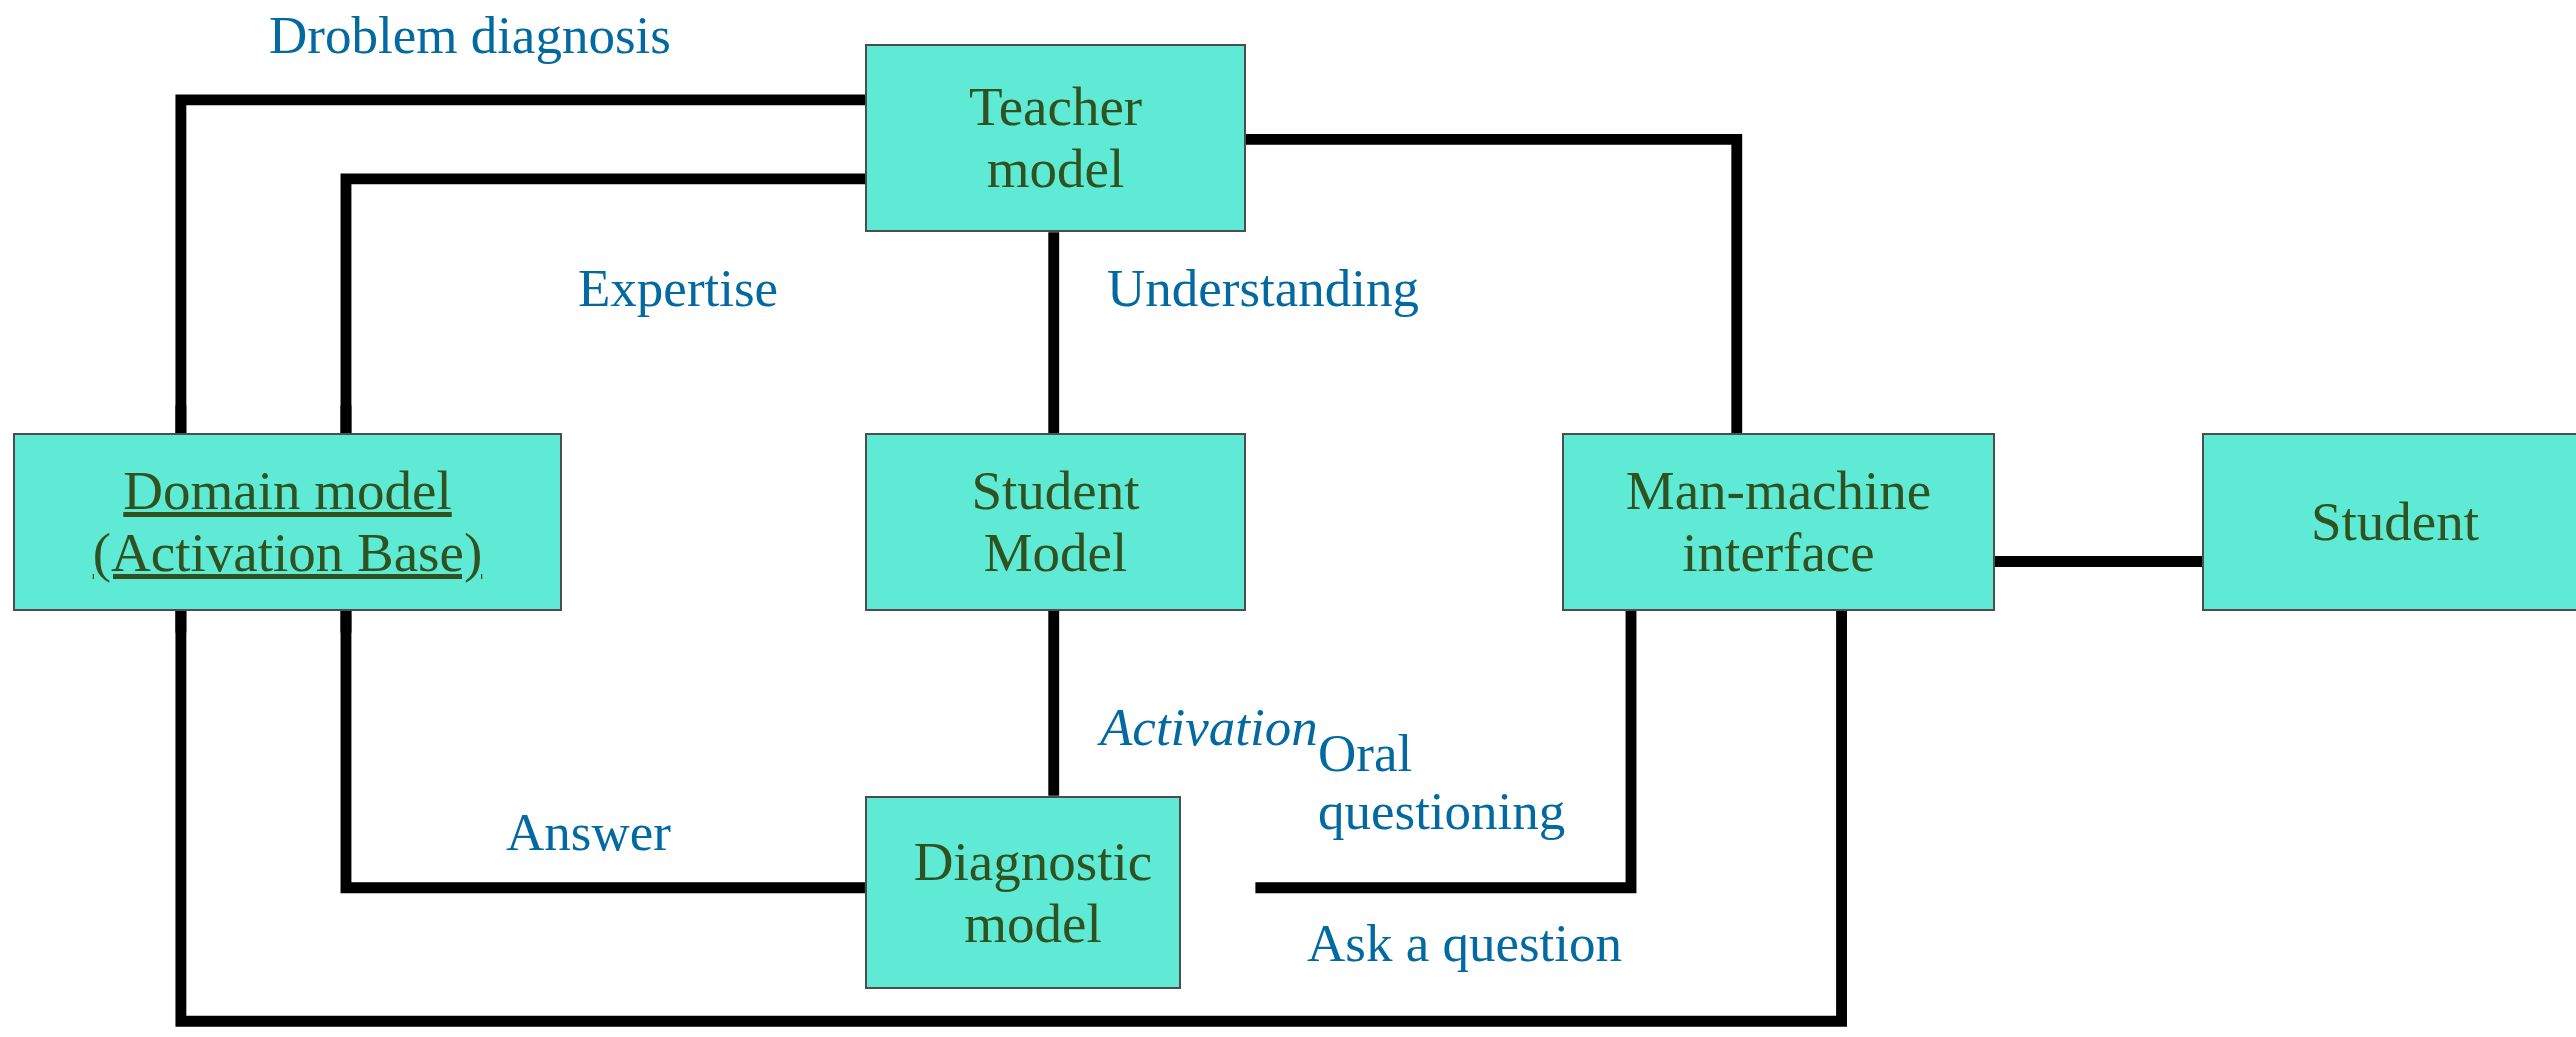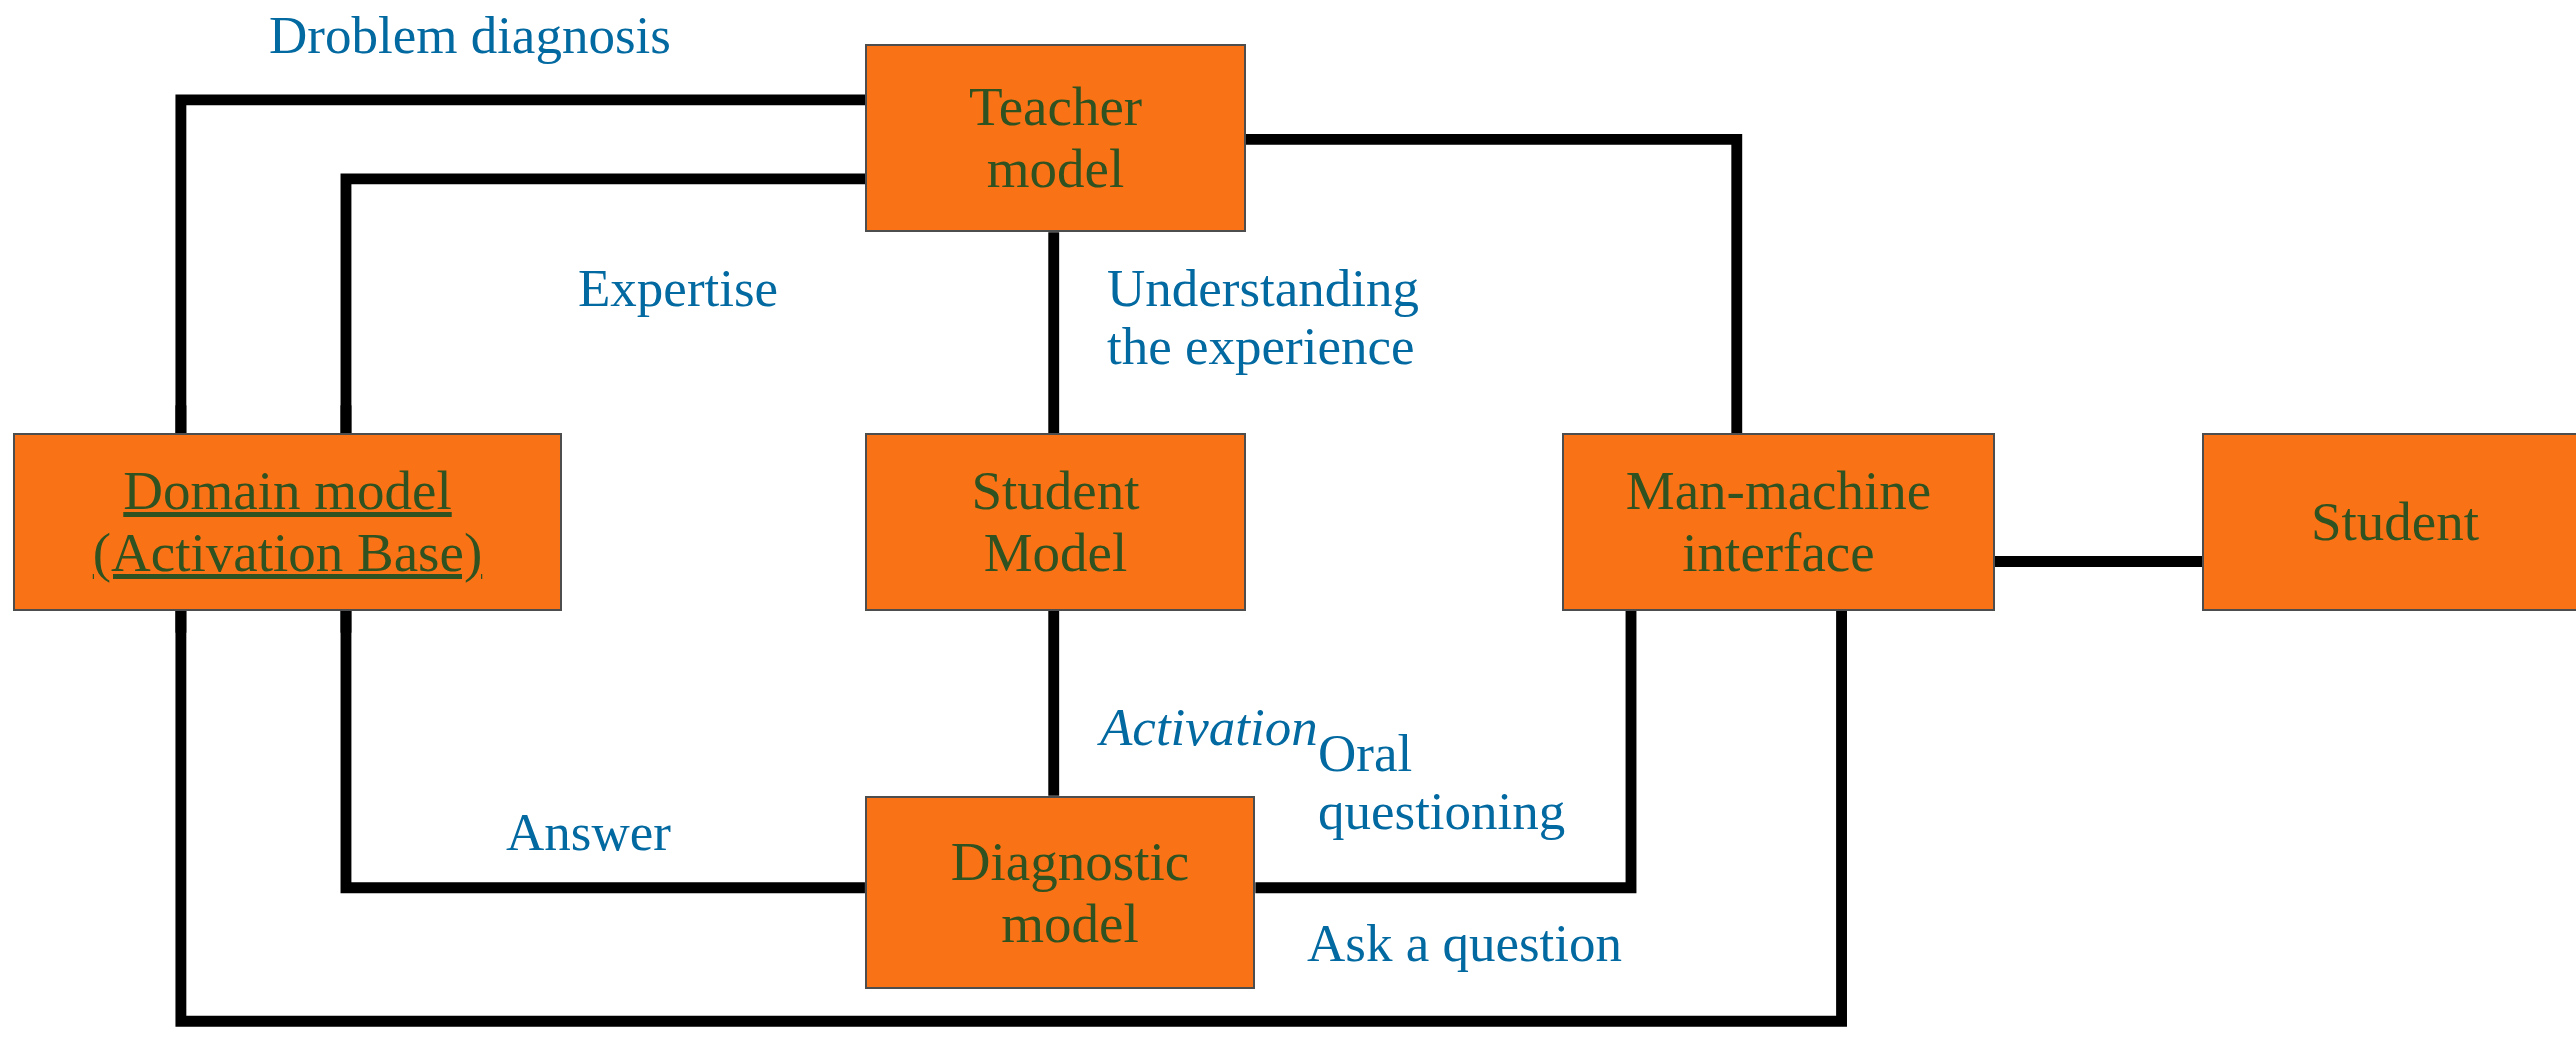--- a/index.html
+++ b/index.html
@@ -1,18 +1,18 @@
 <!DOCTYPE html>
 <html><head>
 <meta charset="utf-8">
 <style>
   html,body{margin:0;padding:0;background:#ffffff;}
   #stage{position:relative;width:2576px;height:1038px;background:#ffffff;overflow:hidden;
          font-family:"Liberation Serif","DejaVu Serif",serif;}
-  .node{position:absolute;box-sizing:border-box;background:#f97316;border:2px solid #4d4d4d;
+  .node{position:absolute;box-sizing:border-box;background:#5eead4;border:2px solid #4d4d4d;
         display:flex;flex-direction:column;justify-content:center;
         color:#2f5220;font-size:55px;line-height:1.12;text-align:center;white-space:nowrap;}
   .node .ln{display:block;}
   .elabel{position:absolute;color:#0369a1;font-size:53px;line-height:1.1;white-space:nowrap;text-align:left;}
   .elabel .ln{display:block;}
   #wires{position:absolute;left:0;top:0;width:2576px;height:1038px;pointer-events:none;}
   #wires path,#wires line{stroke:#000000;stroke-width:11;fill:none;stroke-linecap:butt;}
 </style>
 </head>
 <body>
@@ -59,36 +59,35 @@
 
   <div class="node" style="left:1522px;top:433px;width:433px;height:178px;margin-left:40px;">
     <span class="ln">Man-machine</span>
     <span class="ln">interface</span>
   </div>
 
   <div class="node" style="left:2202px;top:433px;width:386px;height:178px;">
     <span class="ln">Student</span>
   </div>
 
-  <div class="node" style="left:865px;top:796px;width:390px;height:193px;padding-left:20px;">
+  <div class="node" style="left:865px;top:796px;width:316px;height:193px;padding-left:20px;">
     <span class="ln">Diagnostic</span>
     <span class="ln">model</span>
   </div>
 
   <div class="elabel" style="left:269px;top:6px;">
     <span class="ln">Droblem diagnosis</span>
   </div>
 
   <div class="elabel" style="left:578px;top:259px;">
     <span class="ln">Expertise</span>
   </div>
 
   <div class="elabel" style="left:1107px;top:259px;">
     <span class="ln">Understanding</span>
-    <span class="ln">the experience</span>
   </div>
 
   <div class="elabel" style="left:1100px;top:698px;font-style:italic;">
     <span class="ln">Activation</span>
   </div>
 
   <div class="elabel" style="left:1318px;top:724px;">
     <span class="ln">Oral</span>
     <span class="ln">questioning</span>
   </div>

